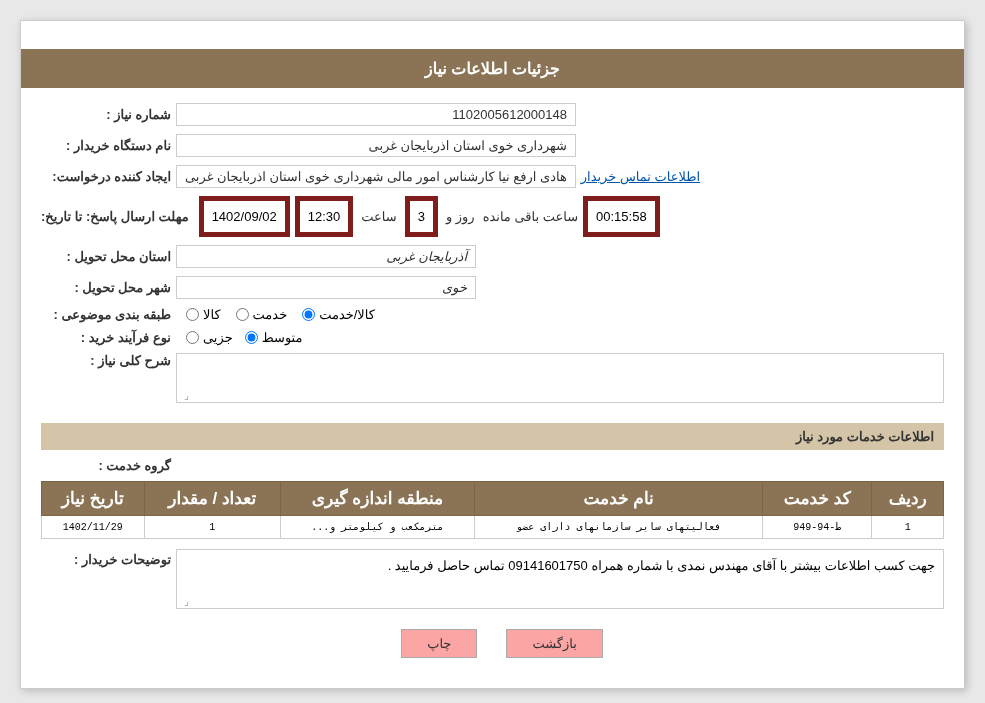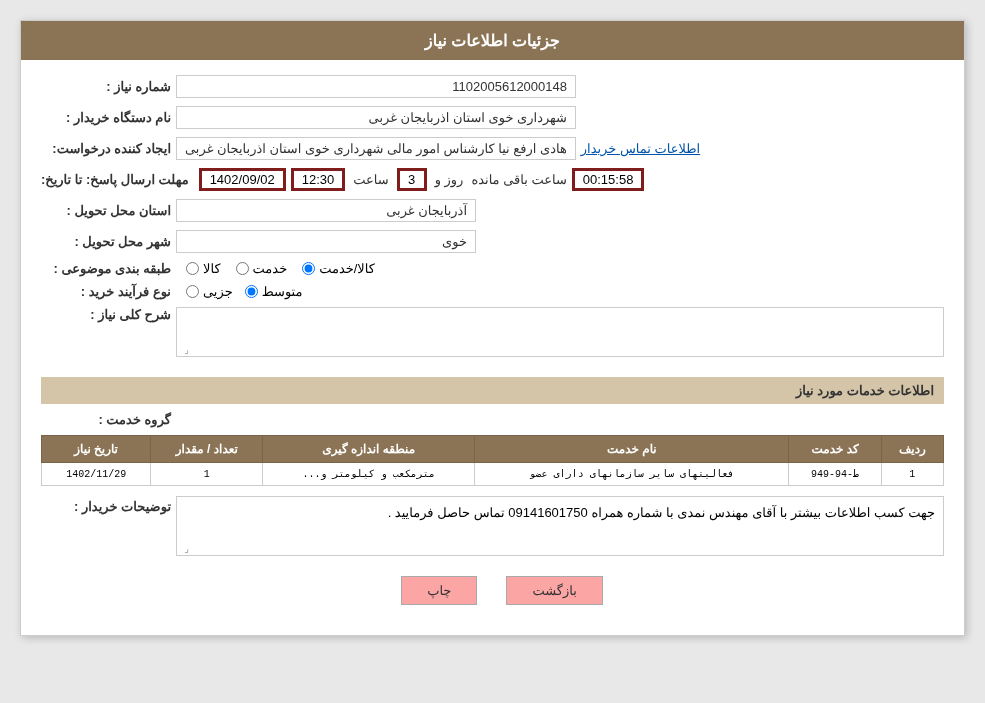--- a/index.html
+++ b/index.html
@@ -20,20 +20,21 @@
       border: 1px solid #ccc;
       box-shadow: 2px 2px 8px rgba(0,0,0,0.2);
     }
     .page-header {
       background: #8b7355;
       color: #fff;
       text-align: center;
       padding: 10px 16px;
       font-size: 16px;
       font-weight: bold;
+      margin-top: 28px;
     }
     .content {
       padding: 15px 20px;
     }
     .form-row {
       display: flex;
       align-items: center;
       margin-bottom: 8px;
       justify-content: flex-end;
     }
@@ -51,37 +52,38 @@
       padding: 3px 8px;
       min-width: 200px;
       text-align: right;
       color: #333;
     }
     .form-value-wide {
       min-width: 400px;
     }
     .form-value-medium {
       min-width: 300px;
+      font-style: italic;
     }
     .link-text {
       color: #0055aa;
       text-decoration: underline;
       cursor: pointer;
       margin-left: 5px;
     }
     .deadline-row {
       display: flex;
       align-items: center;
       justify-content: flex-end;
       margin-bottom: 8px;
       gap: 5px;
     }
     .deadline-box {
-      border: 3px solid #7f1d1d;
-      padding: 1px 8px;
+      border: 5px solid #7f1d1d;
+      padding: 8px 8px;
       background: #fff;
       text-align: center;
     }
     .deadline-label {
       color: #333;
       white-space: nowrap;
     }
     .radio-row {
       display: flex;
       align-items: center;
@@ -160,21 +162,21 @@
       width: 100%;
       border-collapse: collapse;
       margin-bottom: 10px;
     }
     .service-table th {
       background: #8b7355;
       color: #fff;
       padding: 6px 8px;
       text-align: center;
       border: 1px solid #7a6548;
-      font-size: 12px;
+      font-size: 17px;
     }
     .service-table td {
       border: 1px solid #ccc;
       padding: 5px 8px;
       text-align: center;
       background: #fff;
       font-size: 10px;
       font-family: Liberation Mono, monospace;
     }
     .service-table tr:nth-child(even) td {

